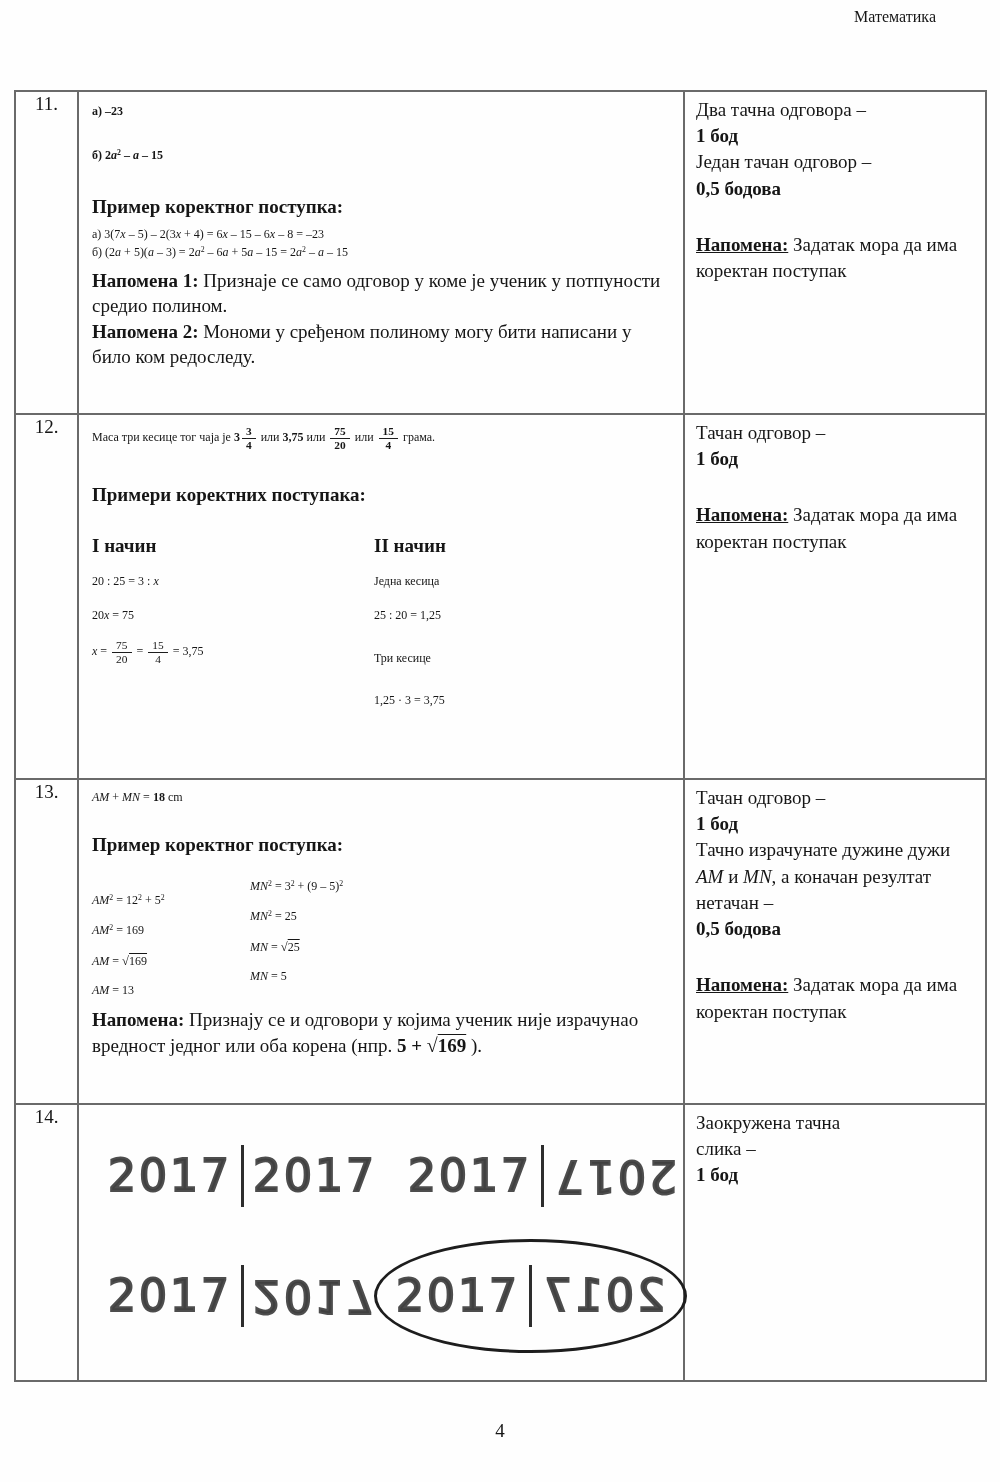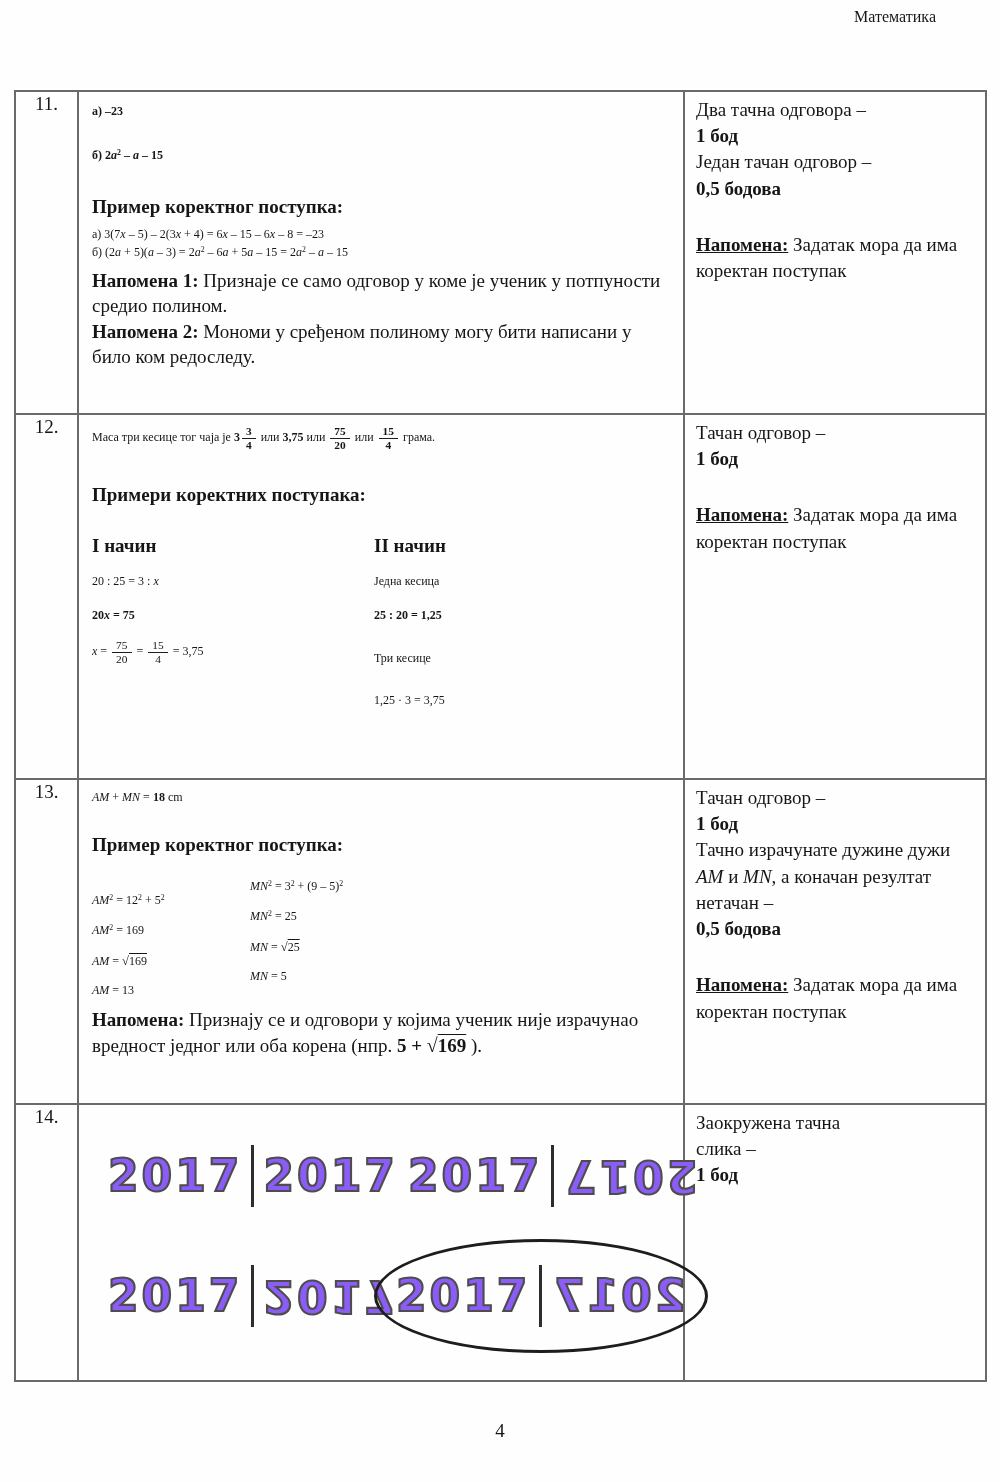--- a/index.html
+++ b/index.html
@@ -27,21 +27,21 @@
   td.sol { padding:4px 10px 6px 13px; font-size:19px; line-height:1.32; }
   td.score { padding:5px 8px 6px 11px; font-size:19px; line-height:1.38; }
 
   tr.r11 td { height:310px; }
   tr.r12 td { height:352px; }
   tr.r13 td { height:312px; }
   tr.r14 td { height:264px;margin-left:11px; }
 
   .ln { margin:0; }
   .mt6{margin-top:6px;} .mt8{margin-top:8px;} .mt10{margin-top:2px;}
-  .mt14{margin-top:14px;} .mt16{margin-top:16px;} .mt18{margin-top:18px;font-weight:bold;}
+  .mt14{margin-top:14px;} .mt16{margin-top:16px;} .mt18{margin-top:18px;}
   .mt22{margin-top:22px;} .mt26{margin-top:26px;} .mt28{margin-top:28px;}
   .mt30{margin-top:30px;}
 
   .eq { font-size:12px; }
   .b { font-weight:bold; }
   .v { font-style:italic; }
   .bv { font-weight:bold; font-style:italic; }
   .bu { font-weight:bold; text-decoration:underline; }
   .sup { font-size:0.65em; position:relative; top:-0.5em; }
   .rad { text-decoration:overline; }
@@ -55,22 +55,22 @@
   .cols2 { display:flex; }
   .colA12 { width:282px; flex:none; }
   .colB12 { flex:1; }
   .colA13 { width:158px; flex:none;margin-top:14px; }
   .colB13 { flex:1; }
 
   
   .figwrap { padding:36px 0 0 16px; display:grid; grid-template-columns:300px auto; row-gap:58px; }
   .fig { position:relative; display:flex; align-items:center; width:max-content; }
   .digits {
-    font-family:"DejaVu Sans", sans-serif; font-weight:bold; font-size:44px;
-    letter-spacing:3px; color:#8b5cf6; -webkit-text-stroke:2.1px #4d4d4d;
+    font-family:"DejaVu Sans", sans-serif; font-weight:normal; font-size:44px;
+    letter-spacing:3px; color:#404040; -webkit-text-stroke:2.1px #4d4d4d;
     line-height:1; display:inline-block;
   }
   .vline { display:inline-block; width:3px; height:62px; background:#2d2d2d; margin:0 9px; }
   .t-rot   { transform:rotate(180deg); }
   .t-flipv { transform:scaleY(-1); }
   .t-mirr  { transform:scaleX(-1); }
   .ellipse {
     position:absolute; left:-22px; top:-26px; right:-22px; bottom:-26px;
     border:3.5px solid #1d1d1d; border-radius:50%;
   }

